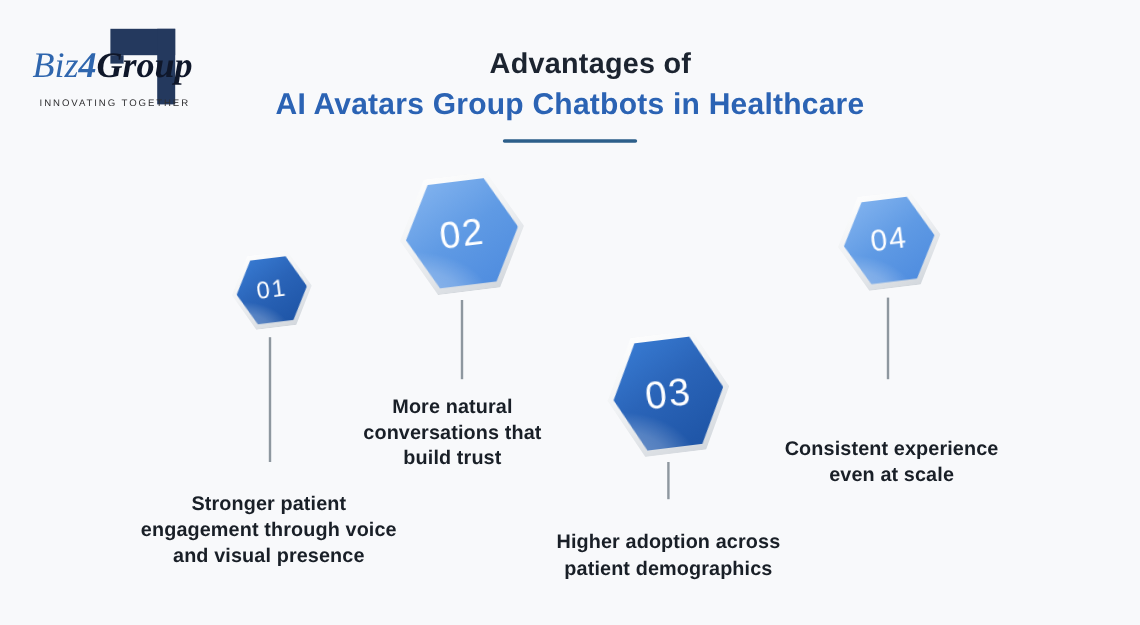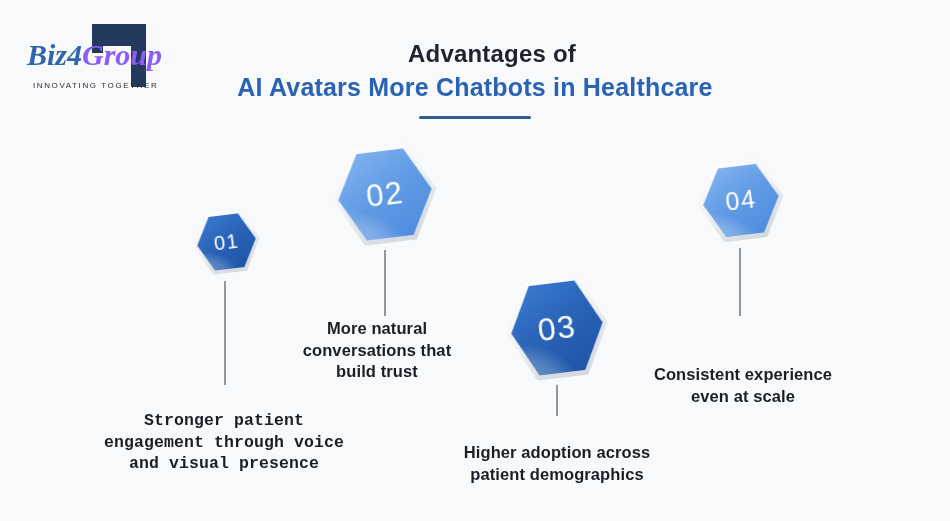--- a/index.html
+++ b/index.html
@@ -14,23 +14,23 @@
   .logo{position:absolute;left:0;top:0;width:180px;height:110px;}
   .bracket{position:absolute;background:#24395e;}
   .bracket-top{left:92px;top:24px;width:54px;height:22px;}
   .bracket-right{left:131px;top:24px;width:15px;height:63px;}
   .bracket-tab{left:92px;top:46px;width:11px;height:7px;}
   .logo-text{
     position:absolute;left:27px;top:40px;z-index:2;
     font-family:"Liberation Serif", serif;font-style:italic;
     font-size:30px;line-height:30px;white-space:nowrap;
   }
-  .logo-biz{color:#2f66ae;font-weight:700;}
+  .logo-biz{color:#2f66ae;font-weight:400;}
   .logo-4{color:#2f66ae;font-weight:700;}
-  .logo-group{color:#8b5cf6;font-weight:600;font-style:italic;}
+  .logo-group{color:#0f172a;font-weight:600;font-style:italic;}
   .logo-tagline{
     position:absolute;left:33px;top:81px;z-index:2;
     font-size:8px;font-weight:400;letter-spacing:1.6px;color:#2e2e30;white-space:nowrap;
   }
 
   
   .header{position:absolute;left:0;top:40px;width:100%;text-align:center;}
   .title-line1{font-size:24px;font-weight:600;color:#1c2430;letter-spacing:.2px;padding-left:34px;}
   .title-line2{font-size:25px;font-weight:700;color:#2b63b4;margin-top:5px;letter-spacing:.2px;}
   .title-underline{
@@ -65,26 +65,26 @@
   .label{
     position:absolute;text-align:center;white-space:pre-line;
     font-size:16.5px;line-height:21.5px;font-weight:600;color:#191f27;letter-spacing:.1px;
   }
 
   
   .item-1 .hex{left:193px;top:211px;width:67px;height:62px;}
   .item-1 .hex-inner{inset:4px;}
   .item-1 .hex-num{font-size:20px;}
   .item-1 .connector{left:224px;top:281px;height:104px;}
-  .item-1 .label{left:99px;top:410px;width:250px;font-family:Liberation Mono, monospace;}
+  .item-1 .label{left:99px;top:410px;width:250px;}
 
   .item-2 .hex{left:333px;top:146px;width:104px;height:97px;}
   .item-2 .hex-num{font-size:31px;}
   .item-2 .connector{left:384px;top:250px;height:66px;}
-  .item-2 .label{left:277px;top:318px;width:200px;}
+  .item-2 .label{left:277px;top:329px;width:200px;}
 
   .item-3 .hex{left:506px;top:278px;width:102px;height:100px;}
   .item-3 .hex-num{font-size:32px;}
   .item-3 .connector{left:556px;top:385px;height:31px;}
   .item-3 .label{left:432px;top:442px;width:250px;}
 
   .item-4 .hex{left:698px;top:161px;width:86px;height:79px;}
   .item-4 .hex-num{font-size:25px;}
   .item-4 .connector{left:739px;top:248px;height:68px;}
   .item-4 .label{left:618px;top:336px;width:250px;margin-top:28px;}
@@ -97,21 +97,21 @@
   <div class="logo">
     <div class="bracket bracket-top"></div>
     <div class="bracket bracket-right"></div>
     <div class="bracket bracket-tab"></div>
     <div class="logo-text"><span class="logo-biz">Biz</span><span class="logo-4">4</span><span class="logo-group">Group</span></div>
     <div class="logo-tagline">INNOVATING TOGETHER</div>
   </div>
 
   <div class="header">
     <div class="title-line1">Advantages of</div>
-    <div class="title-line2">AI Avatars More Chatbots in Healthcare</div>
+    <div class="title-line2">AI Avatars Group Chatbots in Healthcare</div>
     <div class="title-underline" style="position:relative;margin:14px auto 0;left:0;top:0;"></div>
   </div>
 
   <div class="item item-1">
     <div class="hex">
       <div class="hex-inner dark">
         <span class="hex-num">01</span>
       </div>
     </div>
     <div class="connector"></div>

